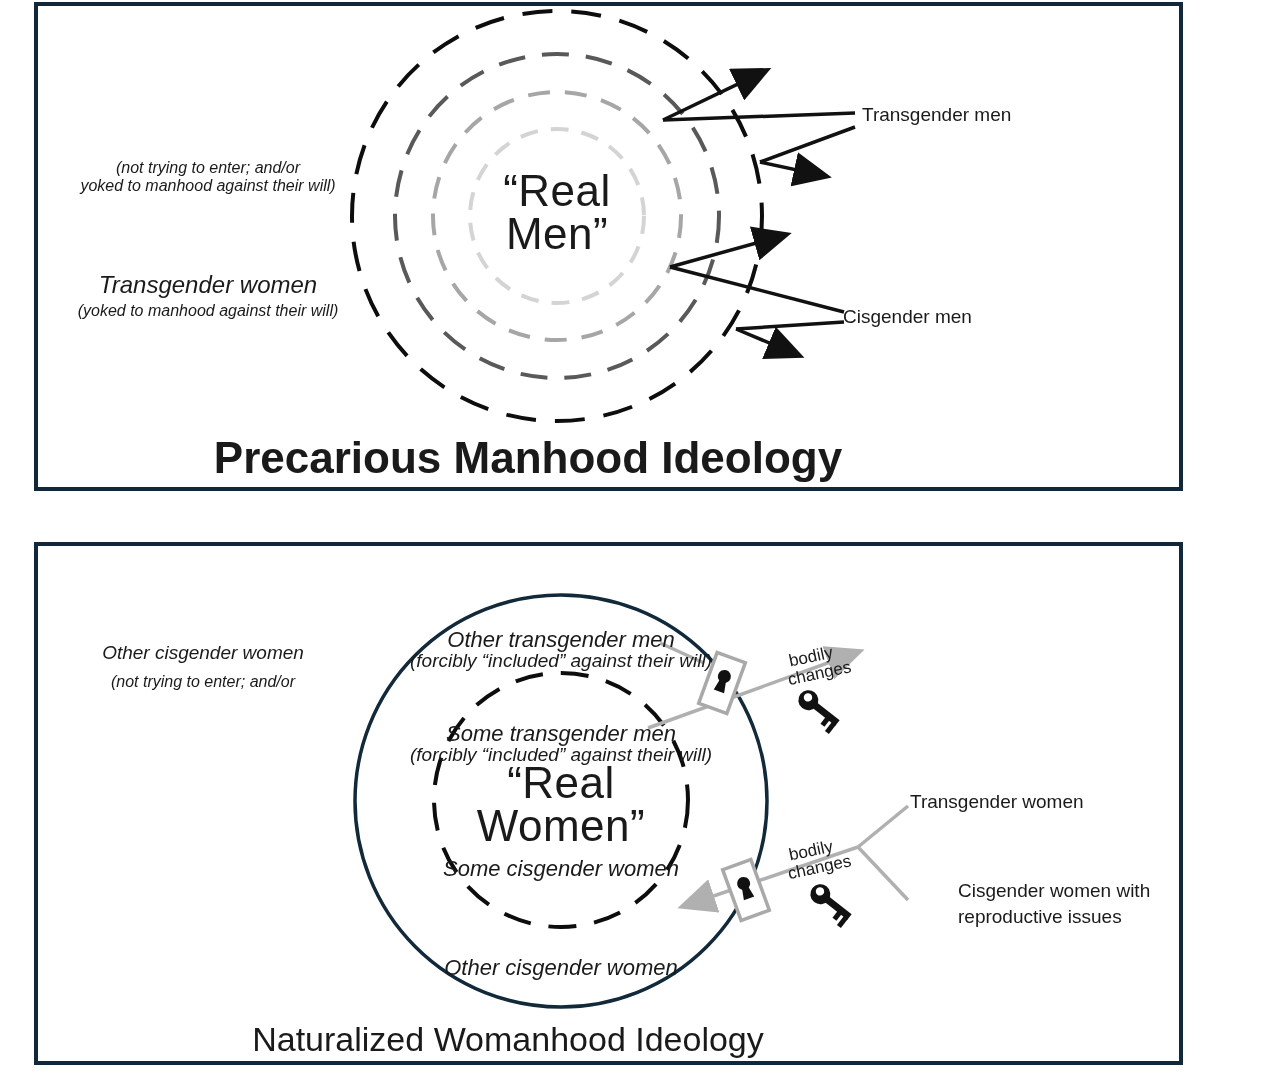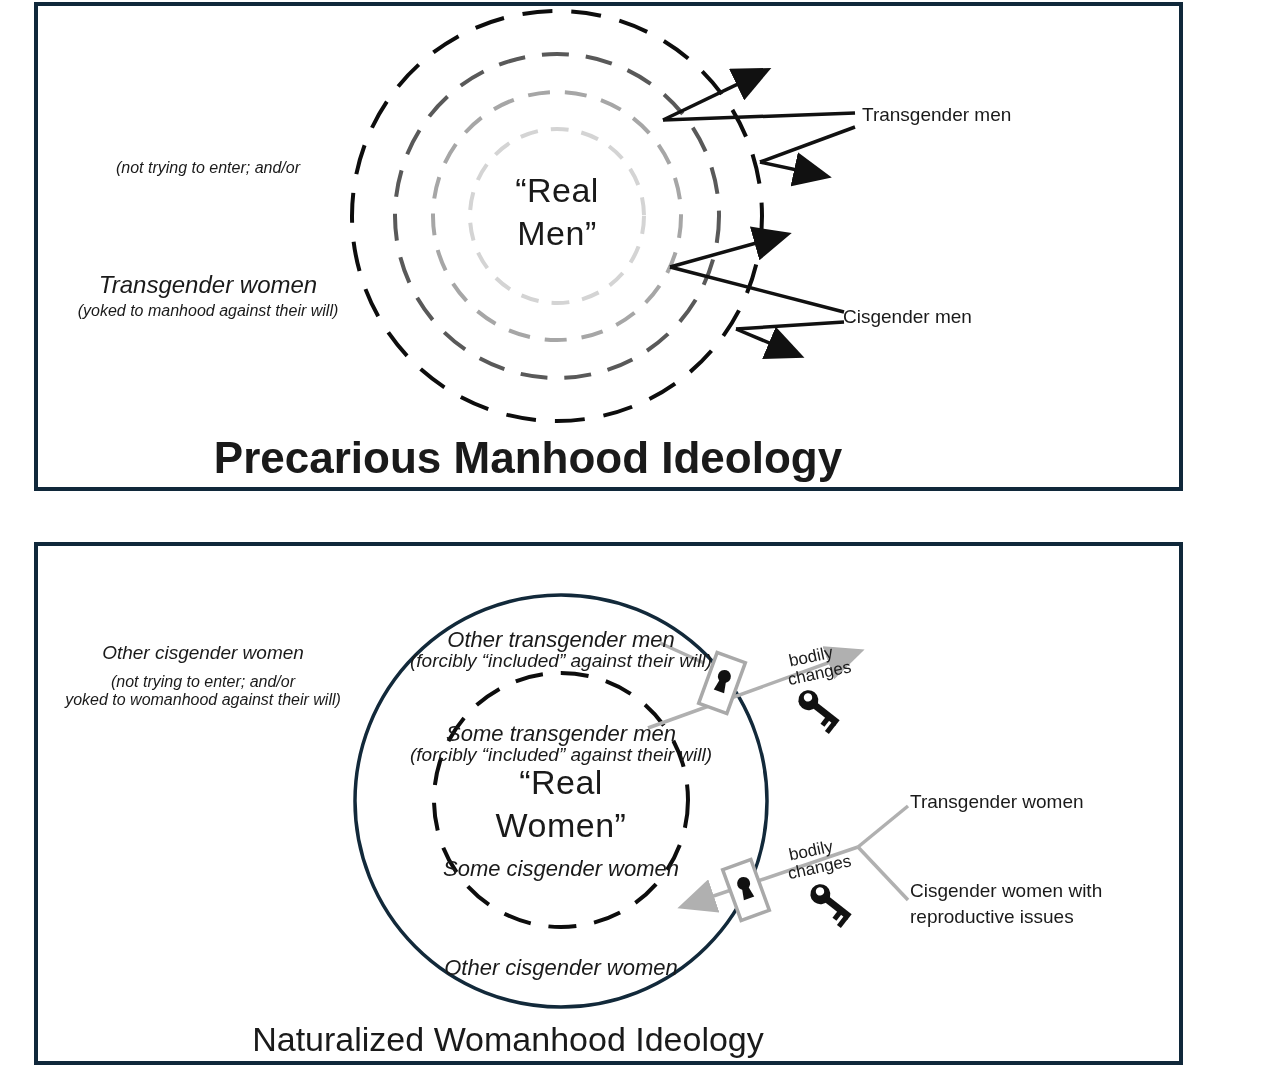--- a/index.html
+++ b/index.html
@@ -3,21 +3,21 @@
 <meta charset="utf-8">
 <style>
   html,body{margin:0;padding:0;background:#ffffff;}
   body{width:1281px;height:1086px;position:relative;font-family:"Liberation Sans",sans-serif;color:#1a1a1a;}
   .panel{position:absolute;background:#ffffff;border:4px solid #10283a;box-sizing:border-box;}
   #panel-top{left:34px;top:2px;width:1149px;height:489px;}
   #panel-bottom{left:34px;top:542px;width:1149px;height:523px;}
   .canvas{position:absolute;left:0;top:0;}
   .lbl{position:absolute;line-height:1.08;white-space:nowrap;}
   .ctr{text-align:center;}
-  .big{font-size:34px;letter-spacing:0.5px;line-height:43px;}
+  .big{font-size:44px;letter-spacing:0.5px;line-height:43px;}
   .head{font-size:24px;}
   .head25{font-size:19px;}
   .it{font-style:italic;}
   .sub{font-size:16px;font-style:italic;line-height:18px;}
   .sub15{font-size:19px;font-style:italic;line-height:17px;}
   .ring-head{font-size:22px;font-style:italic;}
   .title{font-size:44px;font-weight:bold;}
   .title2{font-size:34px;}
   svg text{font-family:"Liberation Sans",sans-serif;}
 </style>
@@ -47,20 +47,21 @@
     <g stroke="#111111" stroke-width="3.5">
       <line x1="632" y1="261" x2="747" y2="229" marker-end="url(#ahb)"></line>
       <line x1="632" y1="261" x2="806" y2="306"></line>
       <line x1="806" y1="316" x2="698" y2="323"></line>
       <line x1="698" y1="323" x2="760" y2="349" marker-end="url(#ahb)"></line>
     </g>
   </svg>
 
   <div class="lbl ctr sub" style="left:10px;top:153px;width:320px;">
     <span style="display:block">(not trying to enter; and/or</span>
+    <span style="display:block">yoked to manhood against their will)</span>
   </div>
   <div class="lbl ctr head it" style="left:30px;top:266px;width:280px;">Transgender women</div>
   <div class="lbl ctr sub" style="left:10px;top:296px;width:320px;">
     <span style="display:block">(yoked to manhood against their will)</span>
   </div>
 
   <div class="lbl ctr big" style="left:409px;top:163px;width:220px;">
     <span style="display:block">“Real</span>
     <span style="display:block">Men”</span>
   </div>
@@ -127,37 +128,36 @@
         <rect x="-4" y="-3.5" width="30" height="7" fill="#111111"></rect>
         <rect x="13" y="2" width="5" height="9" fill="#111111"></rect>
         <rect x="21" y="2" width="5" height="12" fill="#111111"></rect>
       </g>
     </g>
   </svg>
 
   <div class="lbl ctr head25 it" style="left:25px;top:97px;width:280px;">Other cisgender women</div>
   <div class="lbl ctr sub" style="left:5px;top:127px;width:320px;">
     <span style="display:block">(not trying to enter; and/or</span>
-    <span style="display:block">yoked to womanhood against their will)</span>
   </div>
 
   <div class="lbl ctr ring-head" style="left:323px;top:82px;width:400px;">Other transgender men</div>
   <div class="lbl ctr sub15" style="left:323px;top:106px;width:400px;">(forcibly “included” against their will)</div>
 
   <div class="lbl ctr ring-head" style="left:323px;top:176px;width:400px;">Some transgender men</div>
   <div class="lbl ctr sub15" style="left:323px;top:200px;width:400px;">(forcibly “included” against their will)</div>
 
   <div class="lbl ctr big" style="left:393px;top:215px;width:260px;">
     <span style="display:block">“Real</span>
     <span style="display:block">Women”</span>
   </div>
 
   <div class="lbl ctr ring-head" style="left:323px;top:311px;width:400px;">Some cisgender women</div>
   <div class="lbl ctr ring-head" style="left:323px;top:410px;width:400px;">Other cisgender women</div>
 
   <div class="lbl head25" style="left:872px;top:246px;">Transgender women</div>
-  <div class="lbl head25" style="left:872px;top:332px;line-height:26px;">
+  <div class="lbl head25" style="left:920px;top:332px;line-height:26px;">
     <span style="display:block">Cisgender women with</span>
     <span style="display:block">reproductive issues</span>
   </div>
 
   <div class="lbl ctr title2" style="left:120px;top:475px;width:700px;">Naturalized Womanhood Ideology</div>
 </div>
 
 </body></html>

